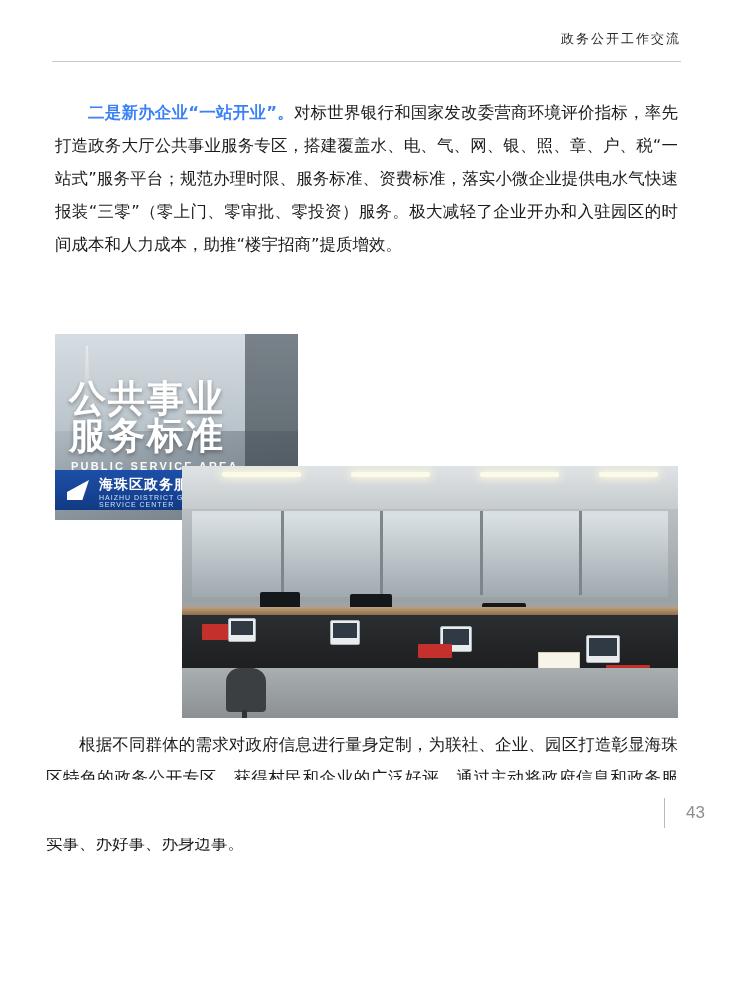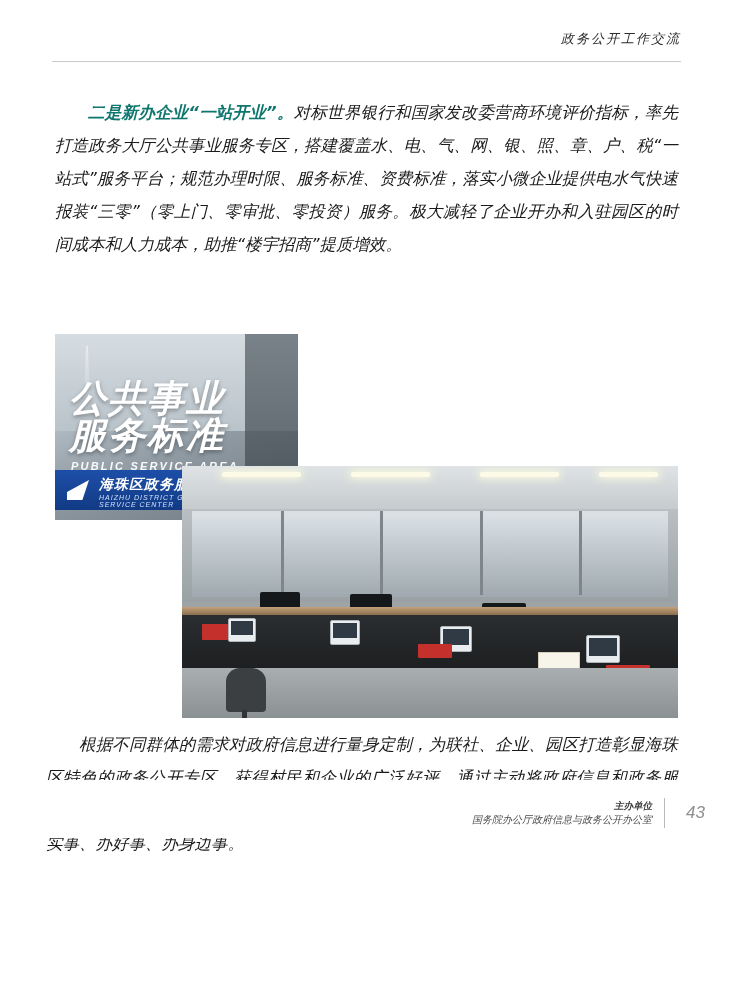--- a/index.html
+++ b/index.html
@@ -13,21 +13,20 @@
     font-family: "Liberation Sans", sans-serif;
     position: relative;
     overflow: hidden;
   }
 
   .page {
     position: relative;
     width: 733px;
     height: 838px;
     box-sizing: border-box;
-    font-style: italic;
   }
 
   
   .header {
     position: absolute;
     top: 30px;
     left: 52px;
     right: 52px;
     height: 40px;
   }
@@ -59,21 +58,21 @@
   .para {
     font-family: "DejaVu Sans", sans-serif;
     font-size: 16.5px;
     line-height: 33px;
     color: #1b1b1b;
     text-align: justify;
     text-justify: inter-ideograph;
     margin: 0;
   }
   .para .lead {
-    color: #0f766e;
+    color: #3b82f6;
     font-weight: bold;
   }
   .indent {
     text-indent: 2em;
   }
 
   
   .figures {
     position: absolute;
     left: 0;
@@ -425,22 +424,18 @@
     </div>
 
   </div>
 
   <div class="content-2">
     <p class="para indent">根据不同群体的需求对政府信息进行量身定制，为联社、企业、园区打造彰显海珠区特色的政务公开专区，获得村民和企业的广泛好评。通过主动将政府信息和政务服务“送上门”，以公开促治理、促服务、促发展，全面提升政务公开实效，切实为群众办实事、办好事、办身边事。</p>
   </div>
 
   <div class="footer">
     <div class="footer-inner">
-      <div class="footer-org">
-        <div class="footer-org-label">主办单位</div>
-        <div class="footer-org-name">国务院办公厅政府信息与政务公开办公室</div>
-      </div>
       <div class="footer-div"></div>
       <div class="footer-page">43</div>
     </div>
   </div>
 
 </div>
 
 </body></html>

